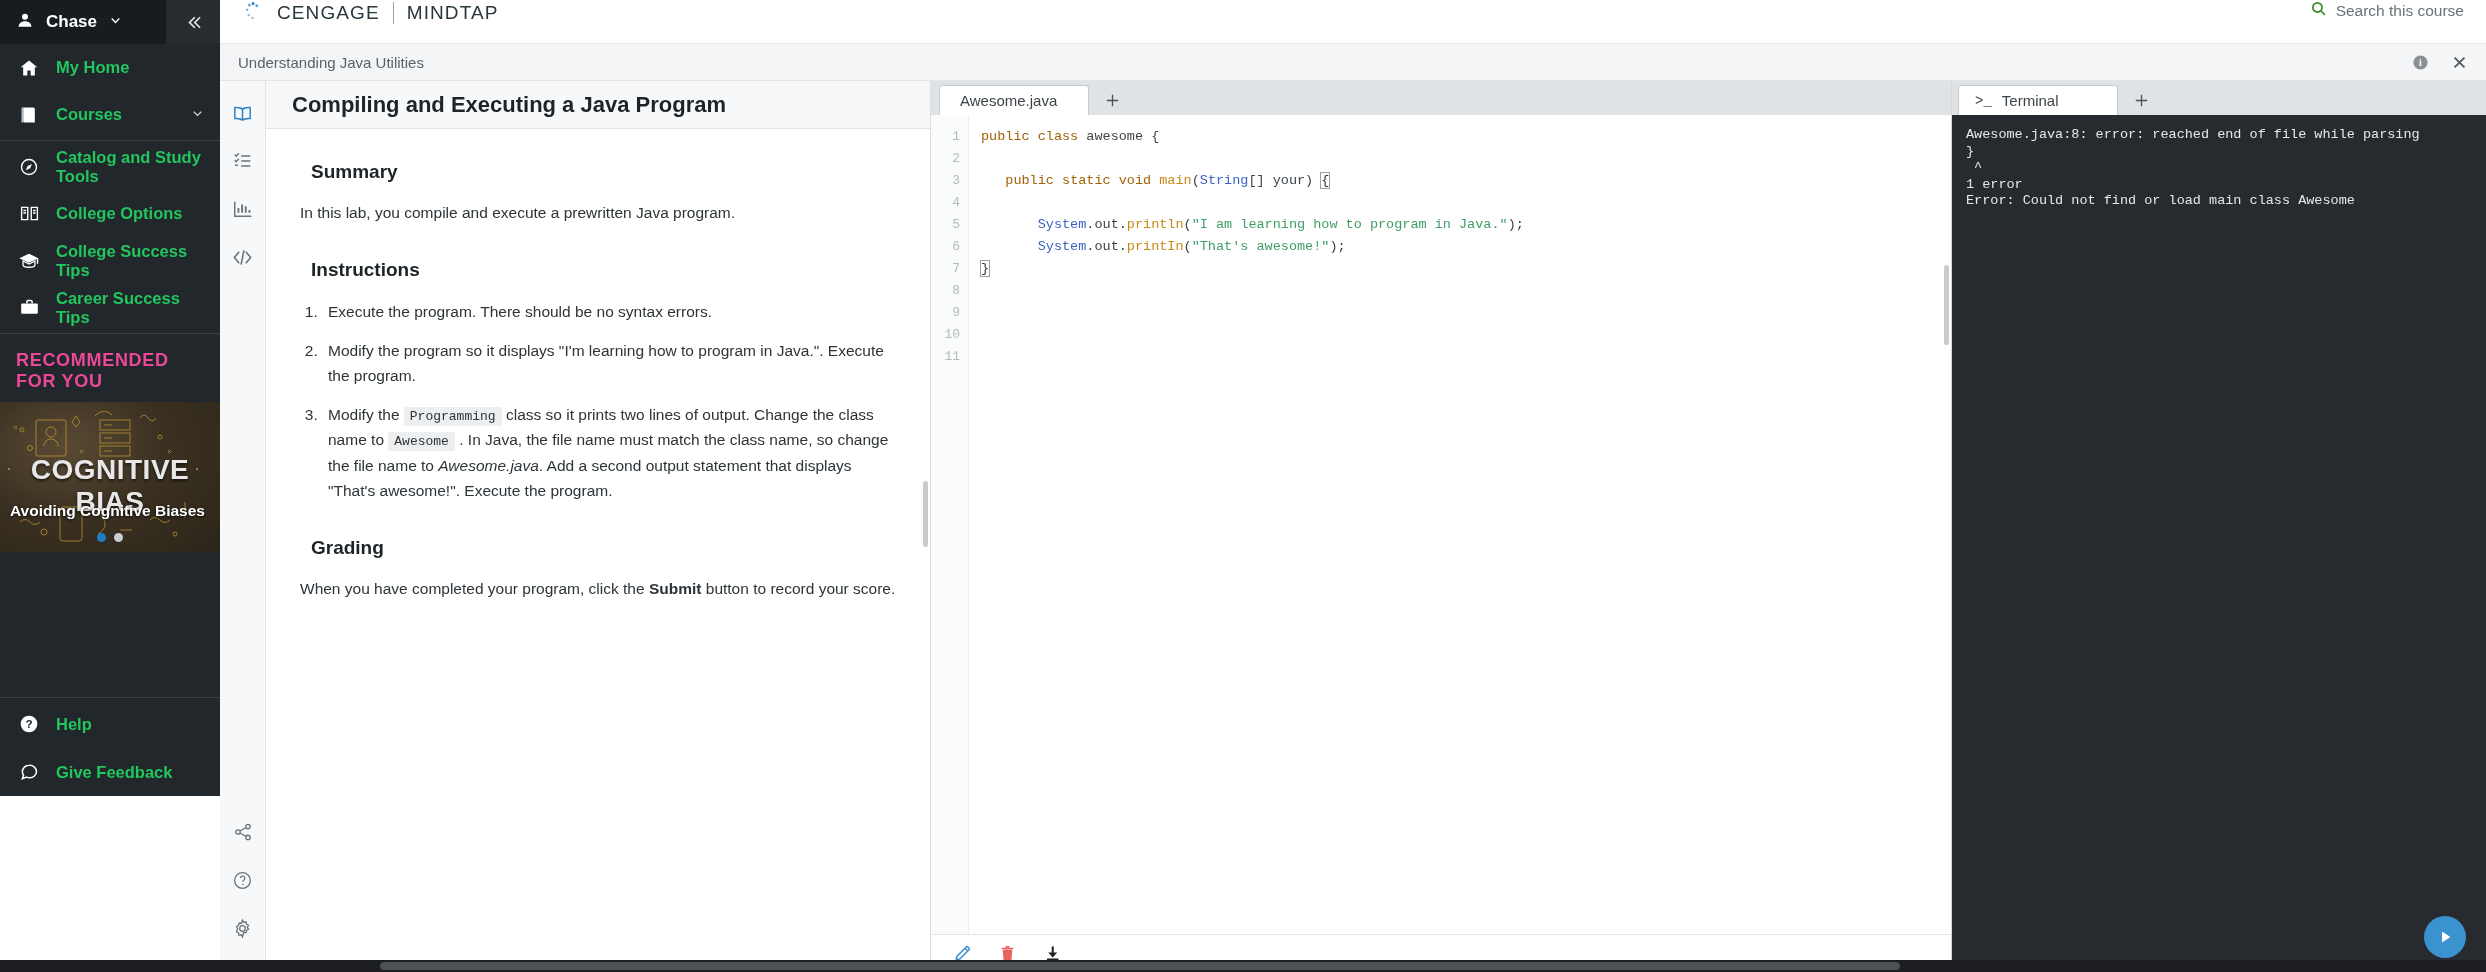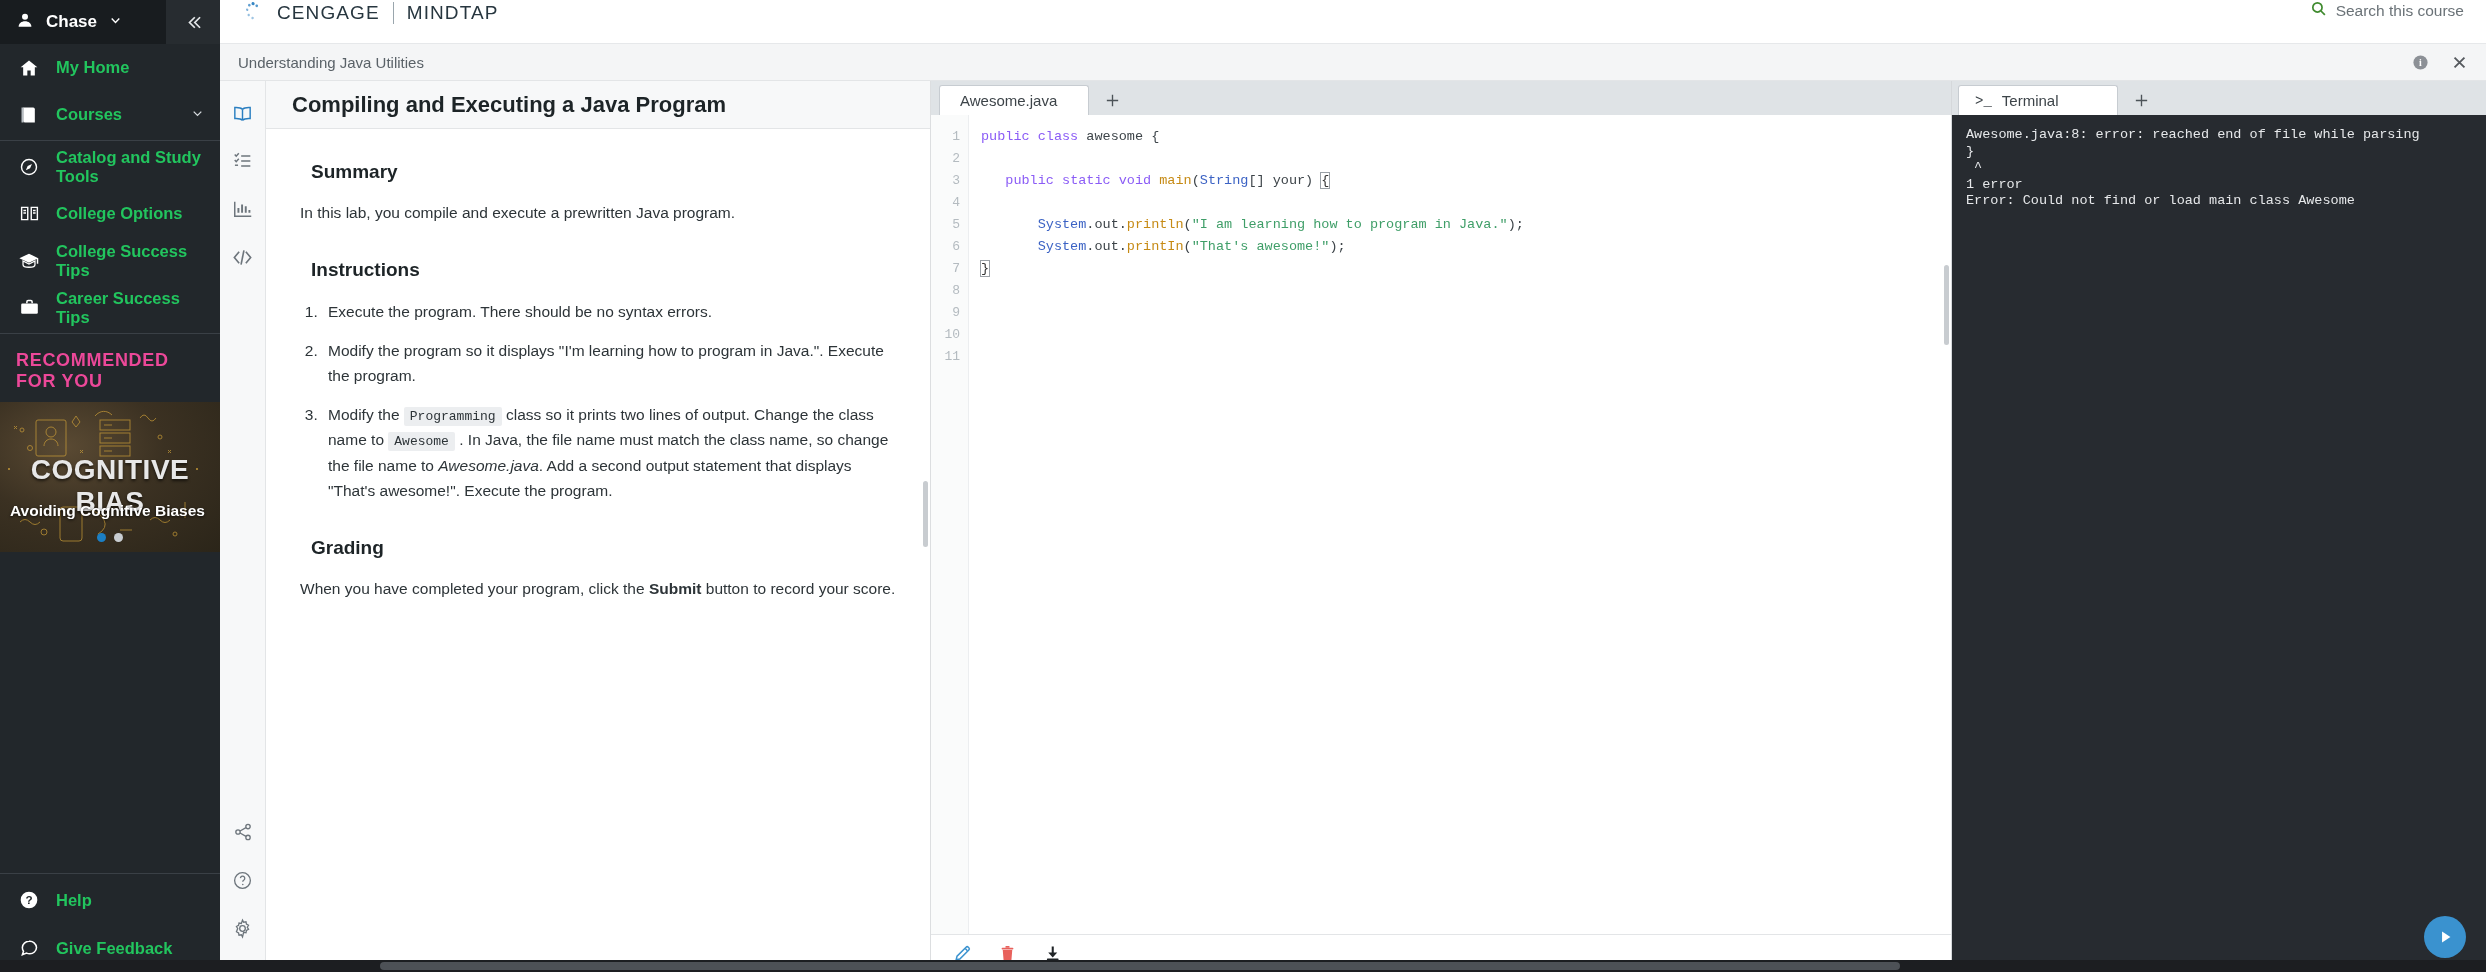--- a/index.html
+++ b/index.html
@@ -6,21 +6,21 @@
   html, body {
     width: 2486px; height: 972px;
     font-family: "Liberation Sans", sans-serif;
     background: #ffffff;
     overflow: hidden;
   }
   .app { position: relative; width: 2486px; height: 972px; display: flex; }
 
   
   .nav {
-    width: 220px; height: 972px; flex: 0 0 220px;
+    width: 220px; height: 796px; flex: 0 0 220px;
     background: #22272b; color: #ffffff;
     display: flex; flex-direction: column;
     position: relative;
   }
   .nav-top {
     height: 44px; display: flex; align-items: stretch;
     background: #181c1f;
   }
   .nav-user {
     flex: 1; display: flex; align-items: center; gap: 12px;
@@ -156,21 +156,21 @@
   }
   .gutter div {
     font-family: "Liberation Mono", monospace; font-size: 13px; line-height: 22px;
     color: #b4bbc0; padding-right: 8px;
   }
   .code {
     flex: 1; padding: 11px 0 0 12px; min-width: 0;
     font-family: "Liberation Mono", monospace; font-size: 13.5px; line-height: 22px;
     white-space: pre; color: #333;
   }
-  .k { color: #8b5cf6; }
+  .k { color: #a16207; }
   .t { color: #3b62c4; }
   .m { color: #c68a14; }
   .s { color: #3f9e68; }
   .pl { color: #3d4449; }
   .caret-box { outline: 1px solid #9aa0a6; }
   .code-scroll-v {
     position: absolute; right: 2px; top: 150px; width: 5px; height: 80px;
     background: #c8ccd0; border-radius: 3px;
   }
   .edit-toolbar {

